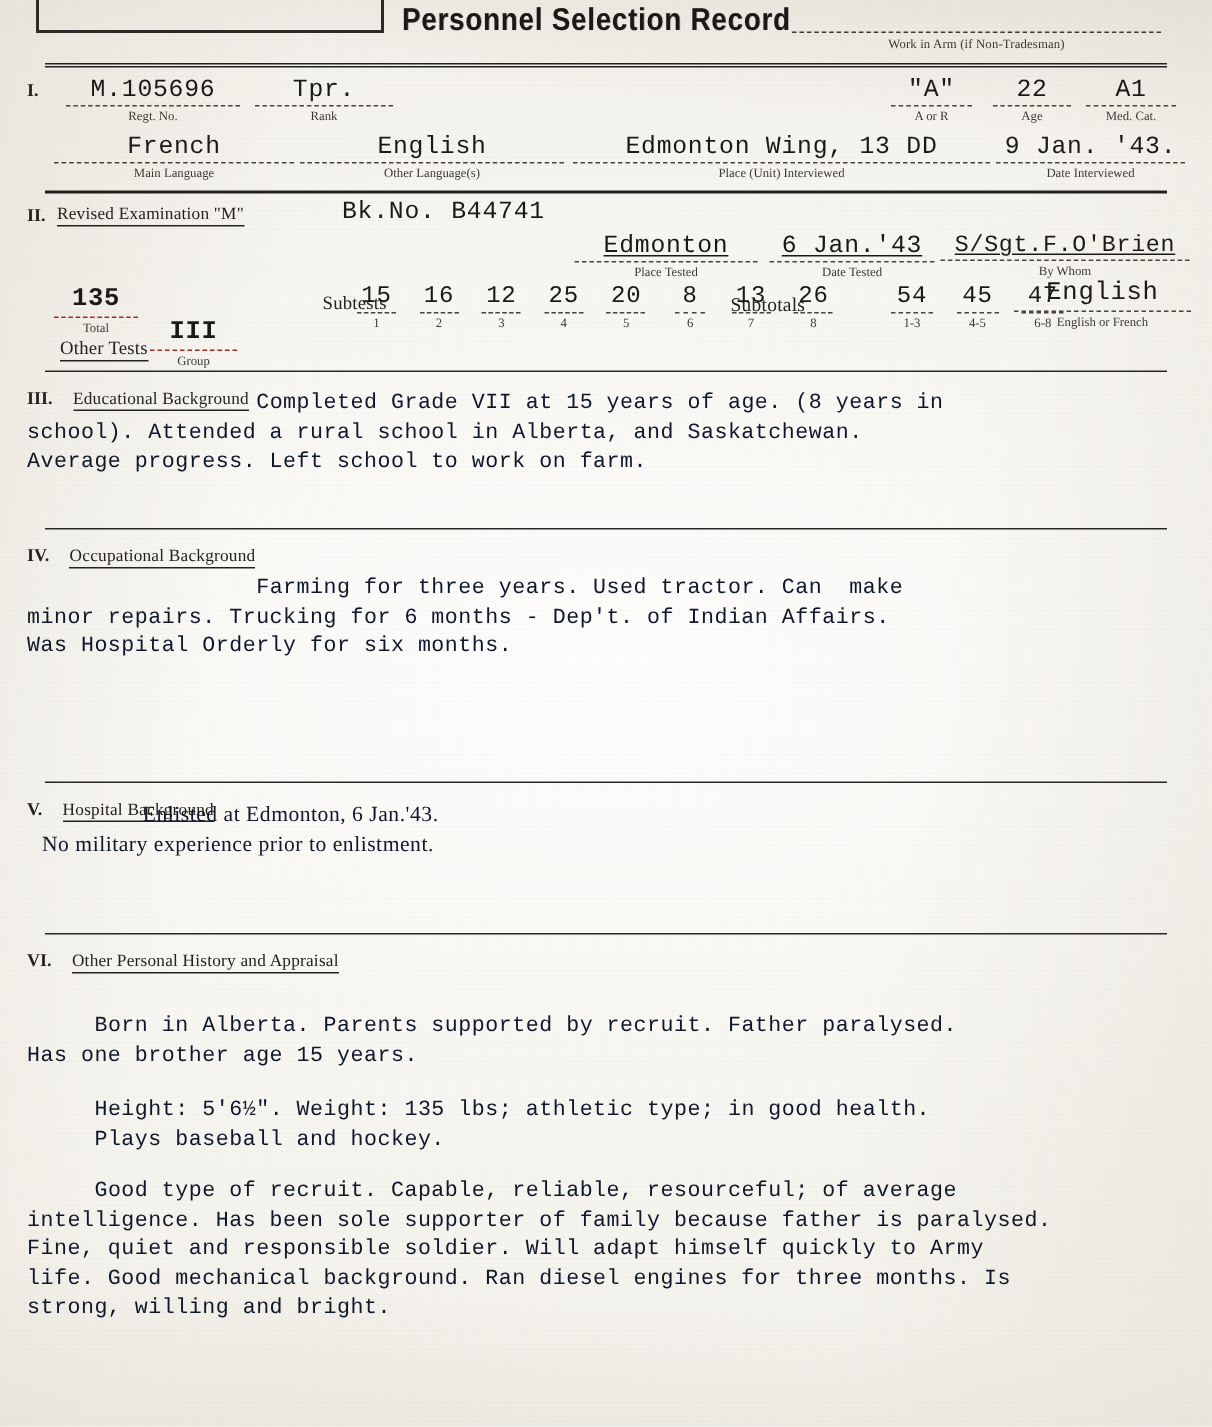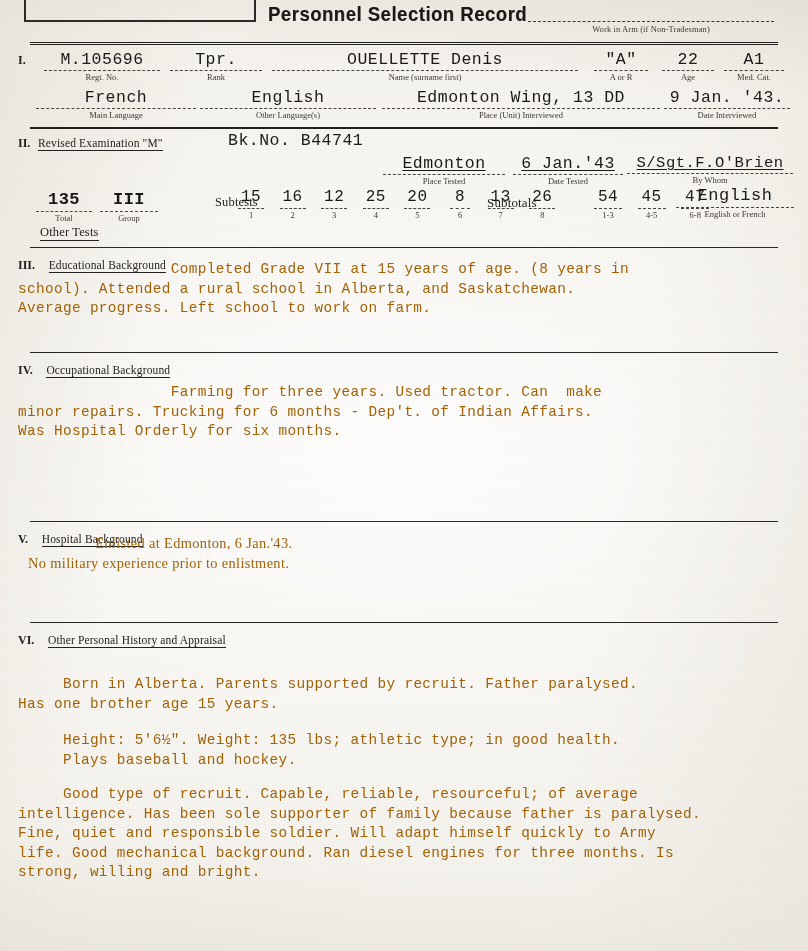--- a/index.html
+++ b/index.html
@@ -74,21 +74,21 @@
   
   .sec-head{
     font-family:"Liberation Serif","DejaVu Serif",serif;
     font-size:11.5px;color:#24221f;letter-spacing:.15px;white-space:nowrap;
   }
   .sec-head .u{border-bottom:1px solid #24221f;padding-bottom:1px;}
 
   
   .typed{
     font-family:"Liberation Mono","DejaVu Sans Mono",monospace;
-    font-size:14.4px;line-height:19.5px;color:#a16207;
+    font-size:14.4px;line-height:19.5px;color:#0f172a;
     letter-spacing:.35px;white-space:pre-wrap;
   }
 
   .red{color:#9e2a23;}
 </style>
 </head>
 <body>
 
 <div class="paper"></div>
 <div class="grain"></div>
@@ -116,25 +116,20 @@
       <div class="dash"></div>
       <div class="lbl">Regt. No.</div>
     </div>
 
     <div class="fld" style="position:absolute;left:170px;top:6px;width:92px;">
       <div class="val">Tpr.</div>
       <div class="dash"></div>
       <div class="lbl">Rank</div>
     </div>
 
-    <div class="fld" style="position:absolute;left:272px;top:6px;width:306px;">
-      <div class="val">OUELLETTE    Denis</div>
-      <div class="dash"></div>
-      <div class="lbl">Name (surname first)</div>
-    </div>
 
     <div class="fld" style="position:absolute;left:594px;top:6px;width:54px;">
       <div class="val">"A"</div>
       <div class="dash"></div>
       <div class="lbl">A or R</div>
     </div>
 
     <div class="fld" style="position:absolute;left:662px;top:6px;width:52px;">
       <div class="val">22</div>
       <div class="dash"></div>
@@ -199,21 +194,21 @@
       <div class="lbl">By Whom</div>
     </div>
 
     <div class="fld" style="position:absolute;left:36px;top:62px;width:56px;">
       <div class="val red" style="font-size:17px;font-weight:700;">135</div>
       <div class="dash" style="border-top-color:#9e2a23;"></div>
       <div class="lbl">Total</div>
     </div>
 
     <div class="fld" style="position:absolute;left:100px;top:62px;width:58px;">
-      <div class="val red" style="font-size:17px;font-weight:700;">III</div>
+      <div class="val red" style="font-size:17px;font-weight:700;margin-top:22px;">III</div>
       <div class="dash" style="border-top-color:#9e2a23;"></div>
       <div class="lbl">Group</div>
     </div>
 
     <div class="sec-head" style="position:absolute;left:170px;top:66px;font-size:12.5px;margin-left:45px;">Subtests</div>
 
     <div style="position:absolute;left:238px;top:60px;">
       <div class="fld" style="width:26px;margin-right:6px;">
         <div class="val" style="font-size:16px;">15</div>
         <div class="dash"></div>

